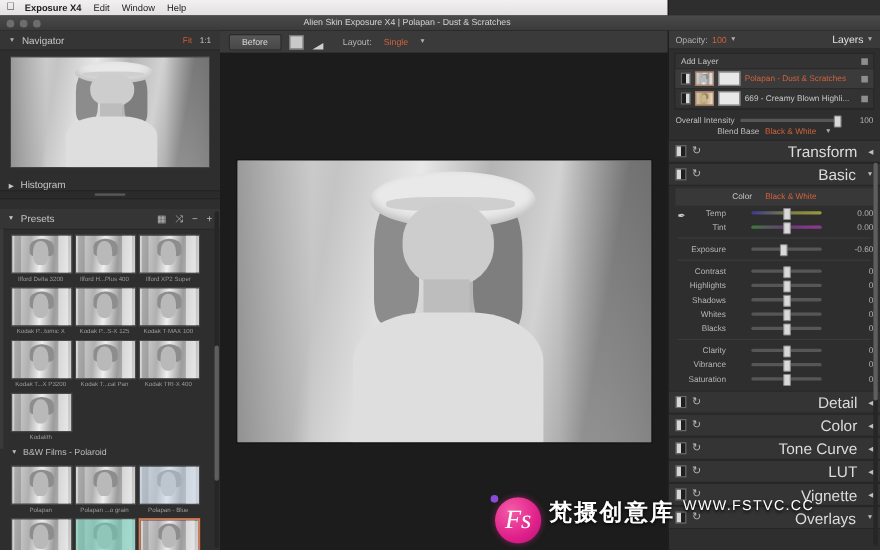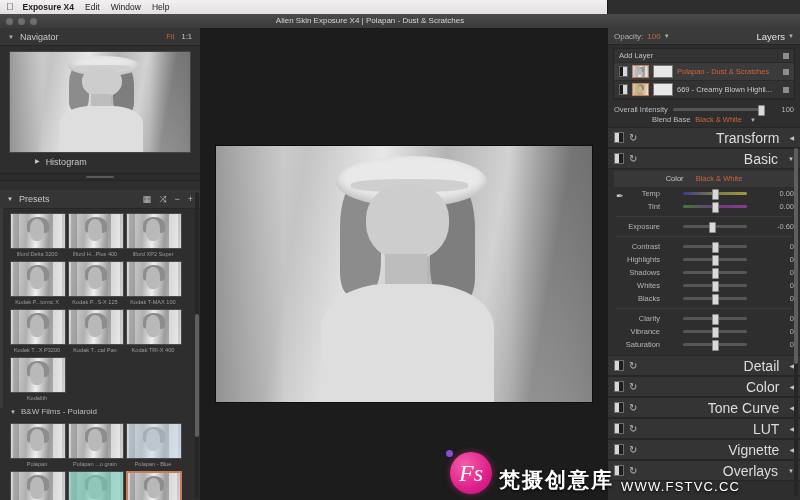--- a/index.html
+++ b/index.html
@@ -38,21 +38,21 @@
   .panelhdr{height:17px;display:flex;align-items:center;padding:0 8px;font-size:9px;
             color:#c6c6c6;background:#353535;border-bottom:1px solid #262626;}
   .panelhdr .tw{font-size:6px;margin-right:6px;color:#b0b0b0;}
   .panelhdr .hr{margin-left:auto;display:flex;align-items:center;gap:7px;}
   .navzoom{font-size:7.5px;color:#d05a36;}
   .navzoom.on{color:#c8c8c8;}
   .navbox{margin:5px 9px 4px 9px;height:100px;background:#1d1d1d;border:1px solid #444;
           position:relative;overflow:hidden;}
   .navimg{position:absolute;left:0;top:0;width:100%;height:100%;}
 
-  .histhdr{height:16px;display:flex;align-items:flex-start;padding:0 8px;font-size:9px;color:#c6c6c6;margin-left:27px;}
+  .histhdr{height:16px;display:flex;align-items:flex-end;padding:0 8px;font-size:9px;color:#c6c6c6;}
   .histhdr .tw{font-size:6px;margin-right:6px;}
   .splitter{height:6px;background:#2b2b2b;position:relative;border-top:1px solid #232323;
             border-bottom:1px solid #232323;}
   .splitter::after{content:"";position:absolute;left:50%;top:2px;margin-left:-14px;width:28px;height:2px;
                    background:#5a5a5a;border-radius:1px;}
 
   .presets{position:absolute;left:0;top:162px;width:200px;bottom:0;background:#2e2e2e;overflow:hidden;}
   .pshdr{height:18px;display:flex;align-items:center;padding:0 7px;font-size:9px;color:#c8c8c8;
          background:#353535;border-bottom:1px solid #272727;}
   .pshdr .tw{font-size:6px;margin-right:6px;}
@@ -124,21 +124,21 @@
   .strack{flex:1;height:3px;border-radius:2px;background:#565656;position:relative;}
   .strack.temp{background:linear-gradient(90deg,#3b3b8e,#7a7a45,#9a9a3d);}
   .strack.tint{background:linear-gradient(90deg,#3d7a3d,#6a3a7a,#8e3a8e);}
   .sknob{position:absolute;top:-3px;width:5px;height:9px;background:#d9d9d9;border-radius:1px;
          border:1px solid #8a8a8a;margin-left:-3px;}
   .sval{width:24px;text-align:right;font-size:7.5px;color:#b4b4b4;flex:none;}
   .divline{height:1px;background:#3c3c3c;margin:3px 8px;}
   .eyedrop{position:absolute;left:8px;font-size:9px;color:#cfcfcf;}
 
   
-  .wm{position:absolute;left:450px;top:452px;display:flex;align-items:flex-end;gap:7px;z-index:40;}
+  .wm{position:absolute;left:450px;top:452px;display:flex;align-items:flex-start;gap:7px;z-index:40;}
   .wmlogo{width:42px;height:42px;border-radius:50%;
           background:radial-gradient(circle at 35% 30%,#f45ca8,#e0208a 60%,#b5117a);
           position:relative;box-shadow:0 0 6px rgba(230,40,150,.5);}
   .wmlogo .fs{position:absolute;left:0;top:0;width:42px;height:42px;line-height:42px;
               text-align:center;font-family:"Liberation Serif",serif;font-style:italic;
               font-size:24px;color:#fff;}
   .wmlogo .dot{position:absolute;left:-4px;top:-2px;width:7px;height:7px;border-radius:50%;
                background:#8a4bd8;}
   .wmcn{font-size:21px;color:#fff;font-family:"DejaVu Sans",sans-serif;letter-spacing:2px;
         text-shadow:0 1px 3px #000;font-weight:bold;}
@@ -463,20 +463,32 @@
           </div>
 
         <div class="vscroll">
           <i style="top:40%;height:40%"></i>
         </div>
       </div>
       <div class="leftedge"></div>
     </div>
 
     <div class="center">
+      <div class="ctoolbar">
+        <span class="beforebtn">Before</span>
+        <span class="tbicon"></span>
+        <span class="tbicon2">
+          <svg width="12" height="10" viewBox="0 0 12 10">
+              <polygon points="1,9 11,9 11,3" fill="#cfcfcf"></polygon>
+            </svg>
+        </span>
+        <span class="layoutlbl">Layout:</span>
+        <span class="layoutval">Single</span>
+        <span class="caret">▼</span>
+      </div>
 
       <div class="canvaswrap">
         <div class="photo">
           <div class="portrait">
             <div class="bgwall"></div>
             <div class="hairL"></div>
               <div class="hairR"></div>
             <div class="hat"></div>
               <div class="hatband"></div>
             <div class="face"></div>

